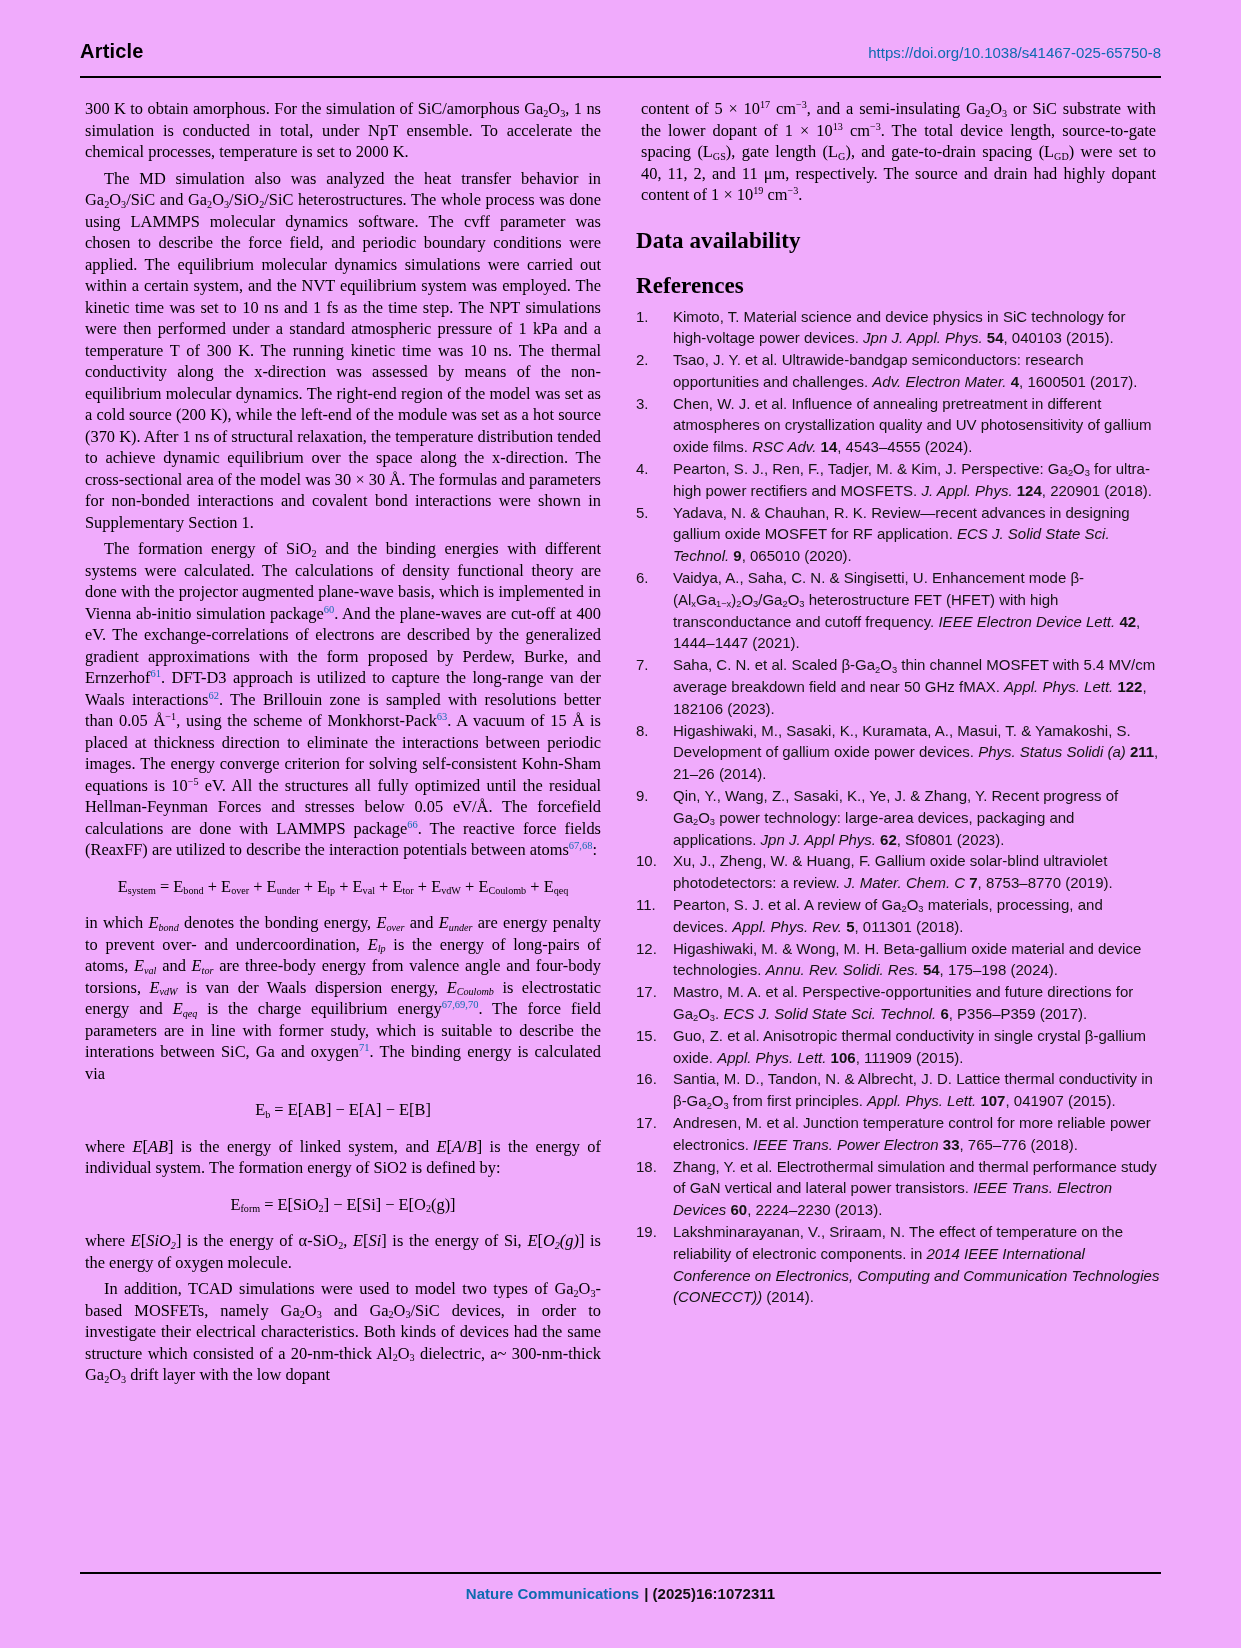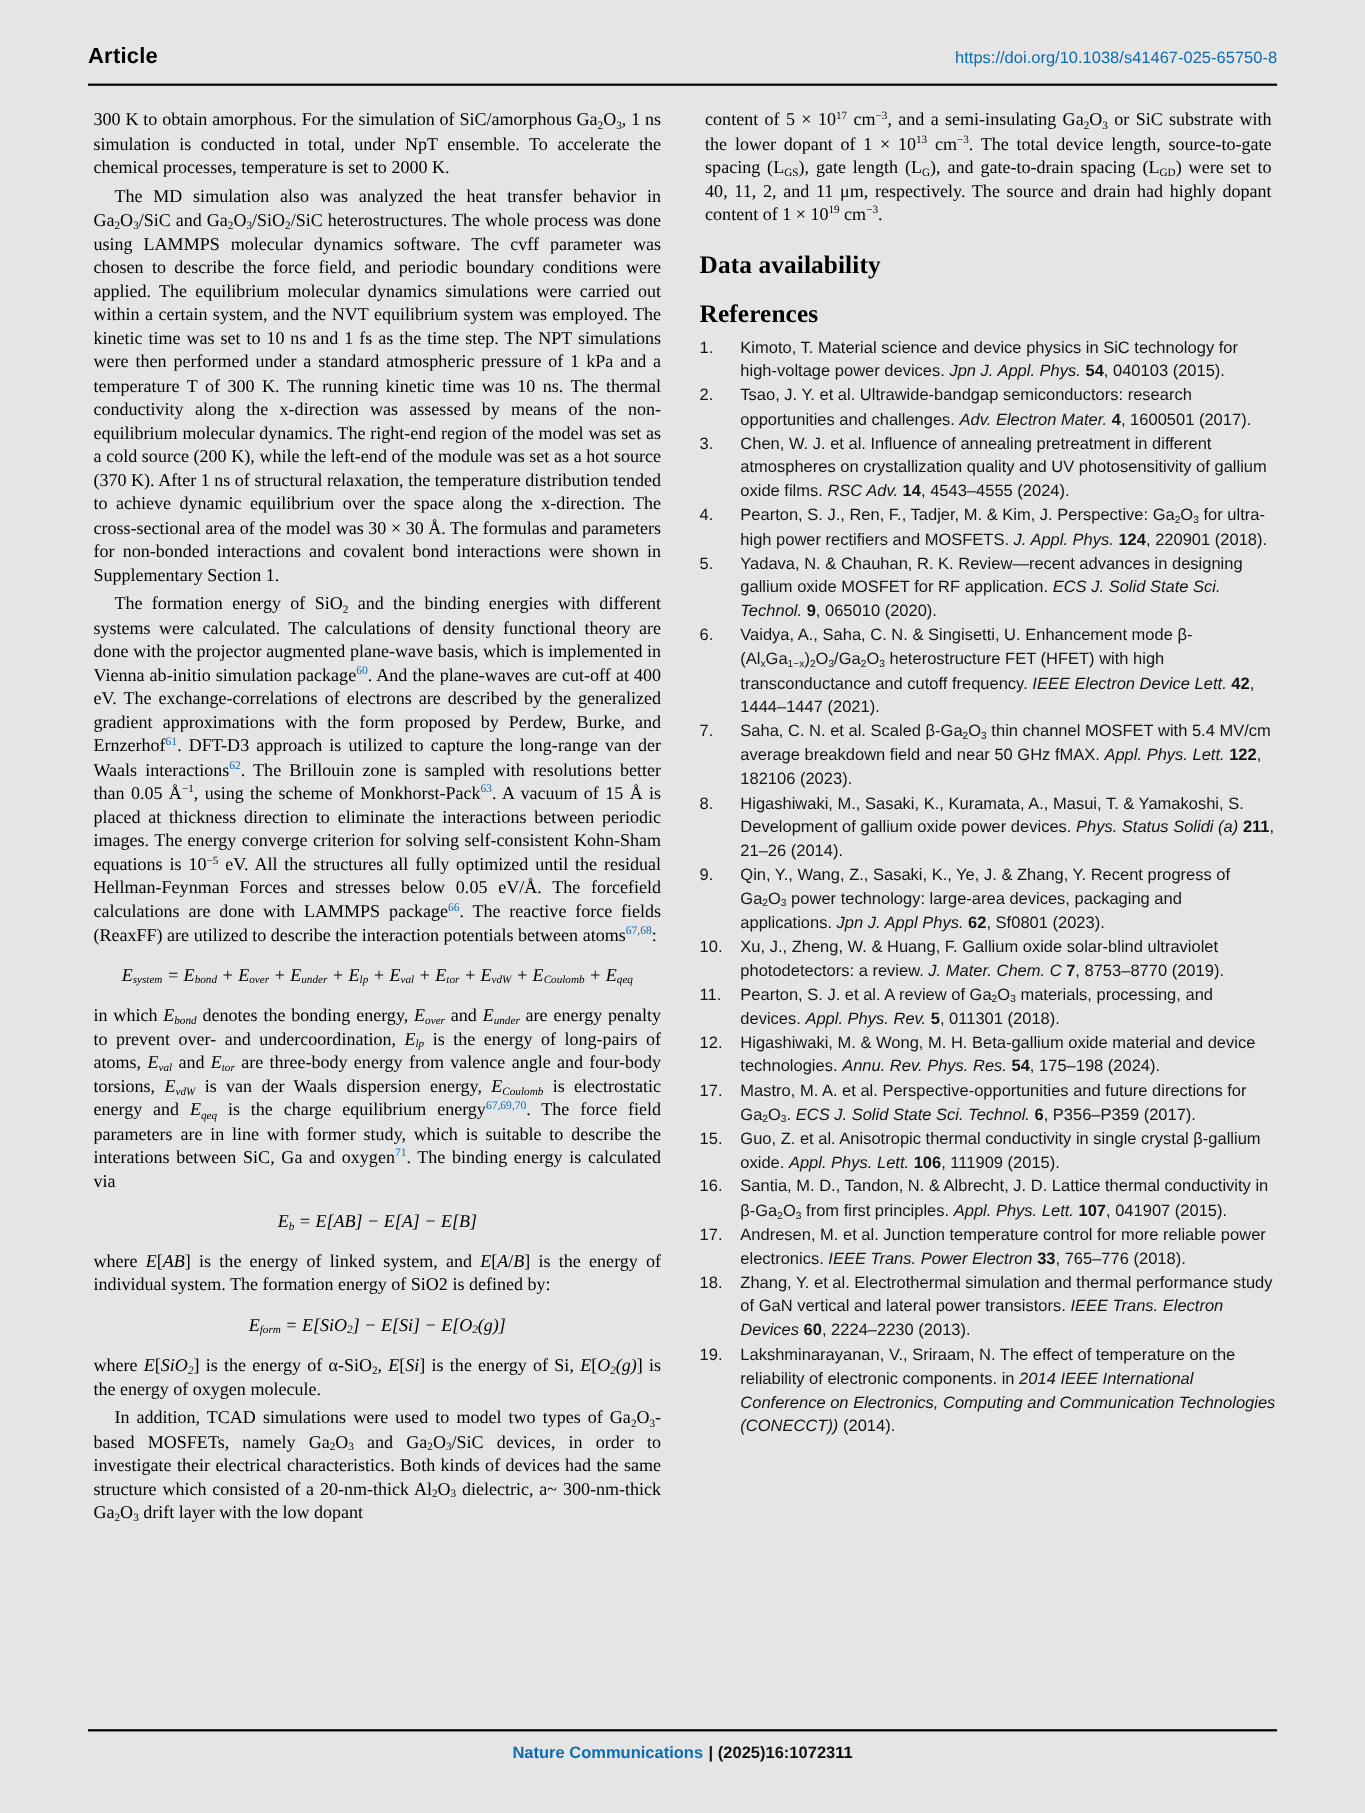--- a/index.html
+++ b/index.html
@@ -1,18 +1,18 @@
 <!DOCTYPE html>
 <html lang="en" style="--link: #0e6bb0;"><head>
 <meta charset="utf-8">
 <style>
   :root{ --link:#0e6bb0; }
   html,body{margin:0;padding:0;background:#ffffff;}
   .page{
-    position:relative; width:1241px; height:1648px; background:#e5e5e5;
+    position:relative; width:1241px; height:1648px; background:#f0abfc;
     font-family:"Liberation Serif", "DejaVu Serif", serif; color:#000;
     overflow:hidden;
   }
   
   .page-header{
     position:absolute; left:80px; right:80px; top:40px;
     display:flex; justify-content:space-between; align-items:baseline;
   }
   .article-label{
     font-family:"Liberation Sans", "DejaVu Sans", sans-serif;
@@ -26,21 +26,21 @@
   
   .col{
     position:absolute; top:93px; text-align:justify;
     font-size:16.4px; line-height:21.5px; hyphens:auto;
   }
   .col-left{left:80px; width:526px;}
   .col-right{left:636px; width:525px;}
   p.body{margin:5px;}
   p.body.indent{text-indent:19px;}
   .equation{
-    font-style:italic; text-align:center; margin:15px 0; font-size:16.4px;
+    text-align:center; margin:15px 0; font-size:16.4px;
   }
   sub,sup{font-size:62%; line-height:0; position:relative; vertical-align:baseline;}
   sup{top:-0.55em;} sub{top:0.25em;}
   sup.cite{color:var(--link); font-size:10.5px; cursor:pointer;}
   h2.section{
     font-family:"Liberation Serif", "DejaVu Serif", serif;
     font-weight:700; font-size:23px; margin:24px 0 9px; text-align:left;
     letter-spacing:.1px;
   }
   
@@ -132,21 +132,21 @@
         <li>
           <span class="ref-num">10.</span>
           <span class="ref-body">Xu, J., Zheng, W. &amp; Huang, F. Gallium oxide solar-blind ultraviolet photodetectors: a review. <i>J. Mater. Chem. C</i> <b>7</b>, 8753–8770 (2019).</span>
         </li>
         <li>
           <span class="ref-num">11.</span>
           <span class="ref-body">Pearton, S. J. et al. A review of Ga<sub>2</sub>O<sub>3</sub> materials, processing, and devices. <i>Appl. Phys. Rev.</i> <b>5</b>, 011301 (2018).</span>
         </li>
         <li>
           <span class="ref-num">12.</span>
-          <span class="ref-body">Higashiwaki, M. &amp; Wong, M. H. Beta-gallium oxide material and device technologies. <i>Annu. Rev. Phys. Res.</i> <b>54</b>, 175–198 (2024).</span>
+          <span class="ref-body">Higashiwaki, M. &amp; Wong, M. H. Beta-gallium oxide material and device technologies. <i>Annu. Rev. Solidi. Res.</i> <b>54</b>, 175–198 (2024).</span>
         </li>
         <li>
           <span class="ref-num">17.</span>
           <span class="ref-body">Mastro, M. A. et al. Perspective-opportunities and future directions for Ga<sub>2</sub>O<sub>3</sub>. <i>ECS J. Solid State Sci. Technol.</i> <b>6</b>, P356–P359 (2017).</span>
         </li>
         <li>
           <span class="ref-num">15.</span>
           <span class="ref-body">Guo, Z. et al. Anisotropic thermal conductivity in single crystal β-gallium oxide. <i>Appl. Phys. Lett.</i> <b>106</b>, 111909 (2015).</span>
         </li>
         <li>

